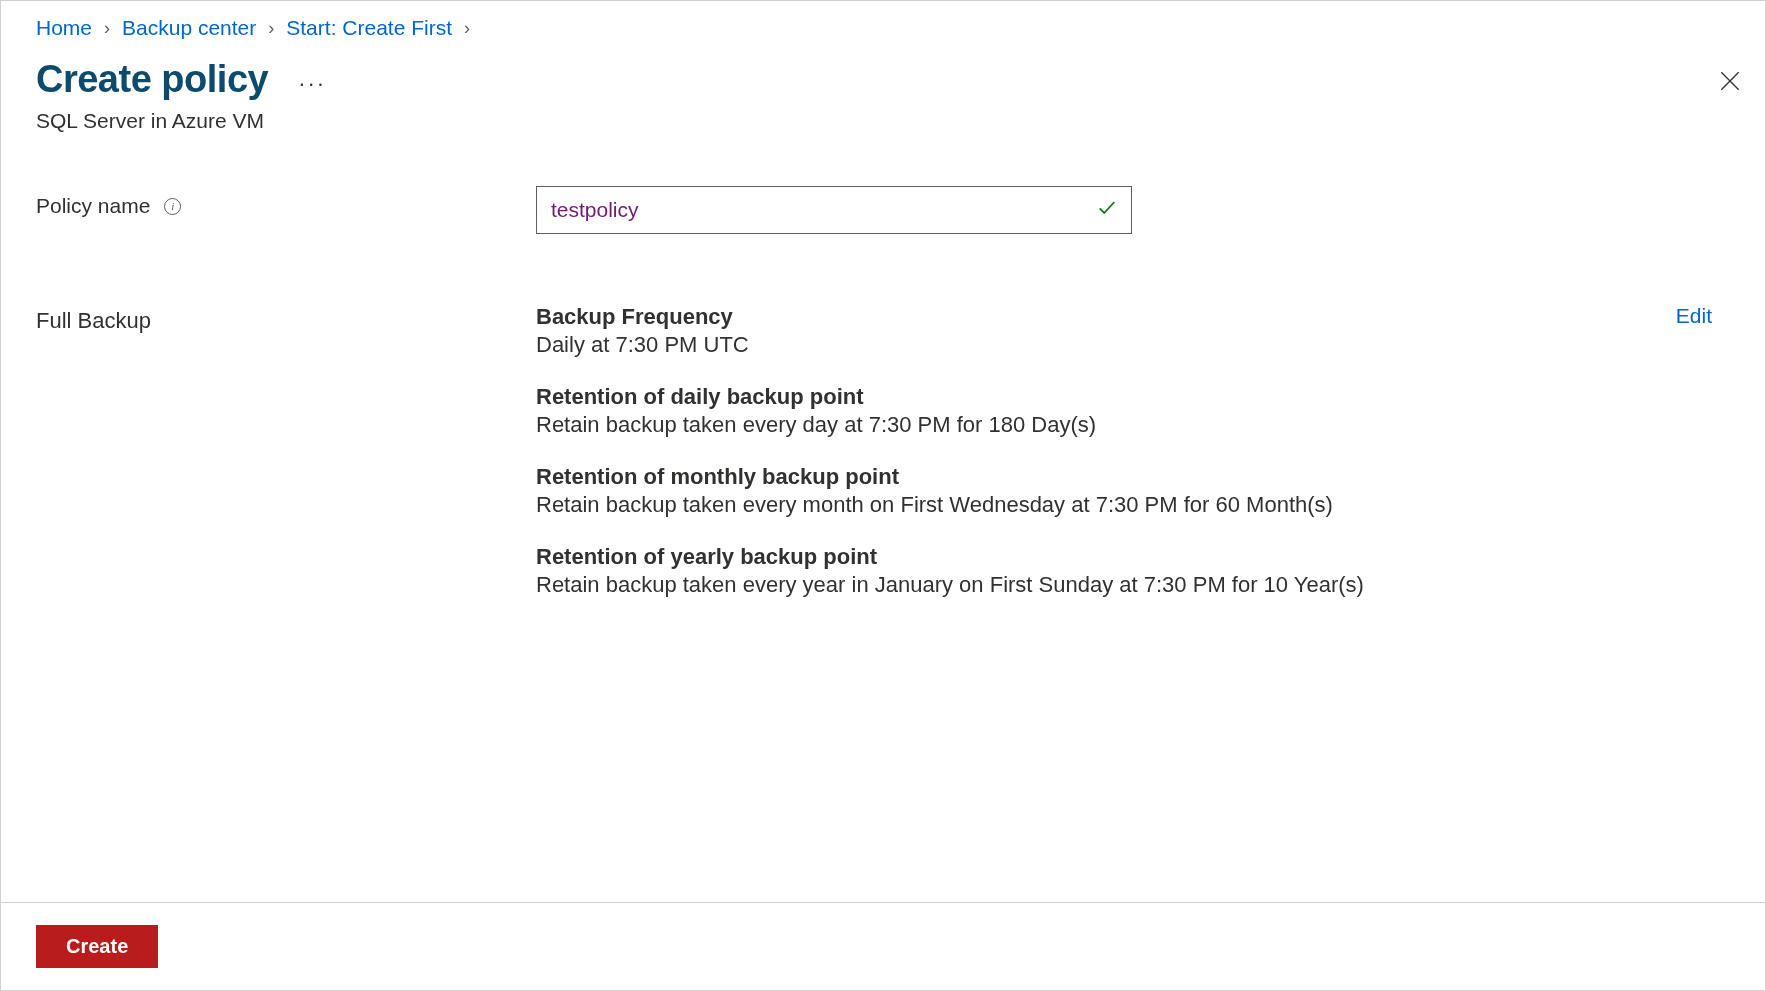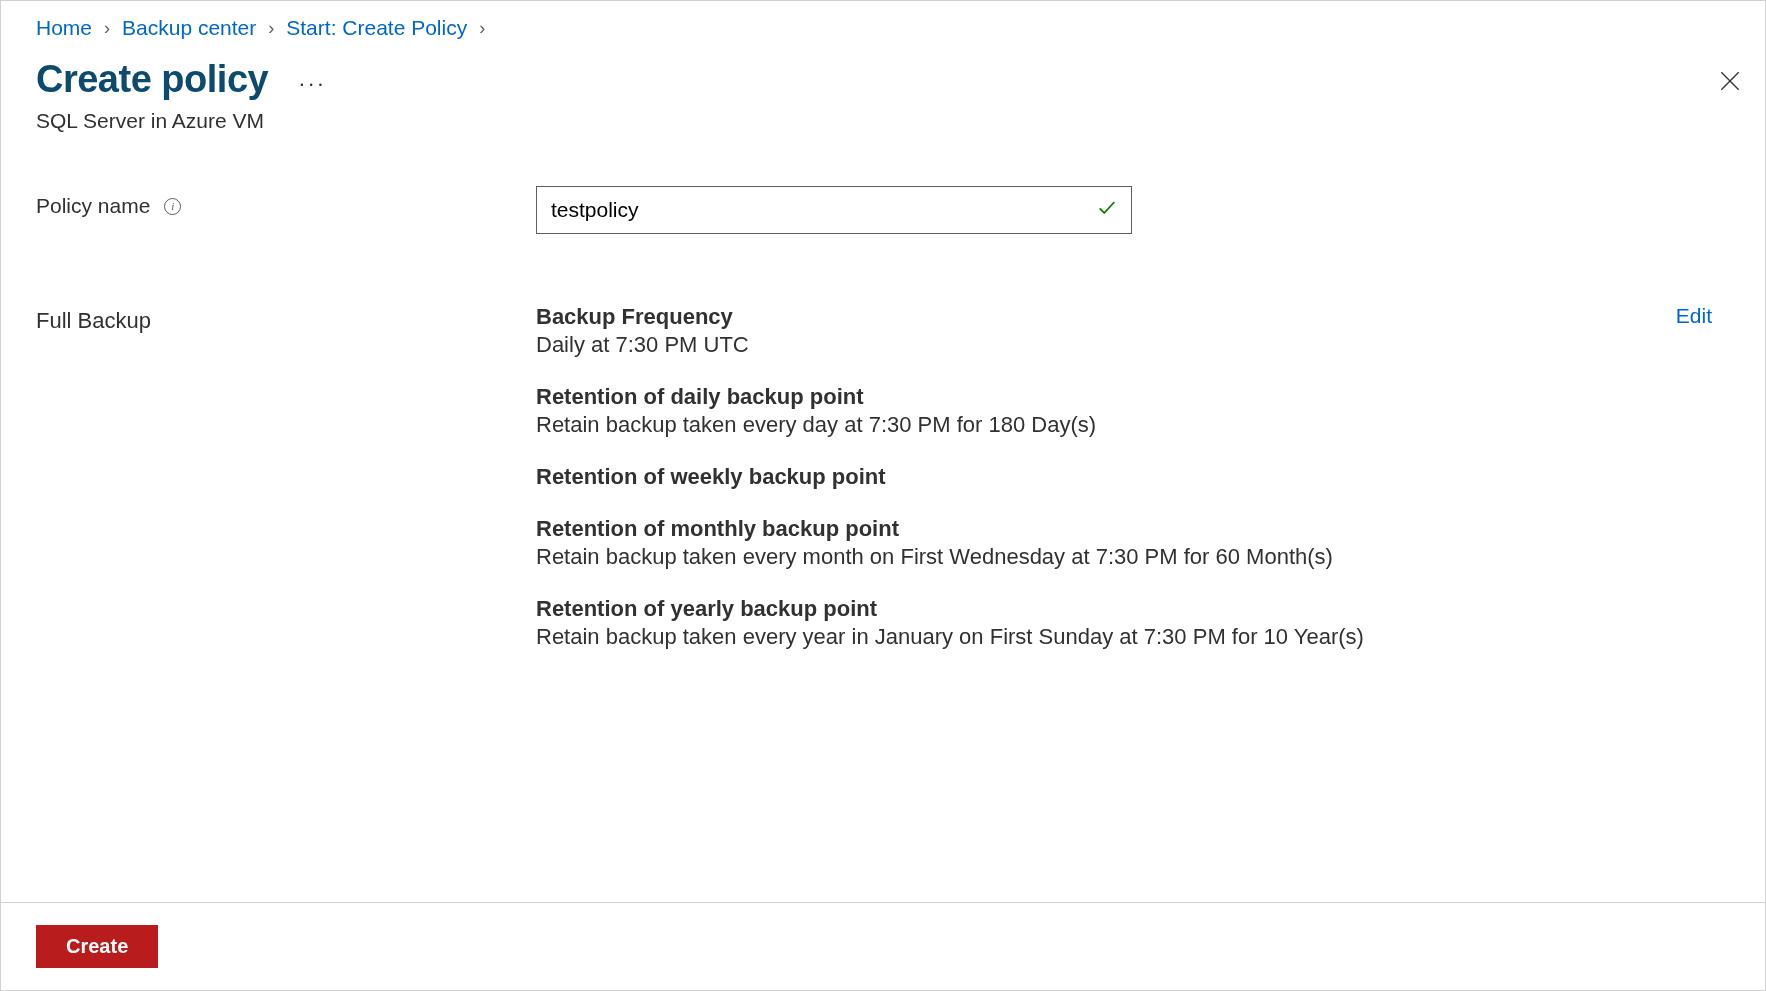--- a/index.html
+++ b/index.html
@@ -143,21 +143,21 @@
       position: relative;
       width: 596px;
     }
     .text-input {
       width: 100%;
       height: 48px;
       border: 1px solid #605e5c;
       padding: 0 46px 0 14px;
       font-size: 21px;
       font-family: inherit;
-      color: #000000;
+      color: #701a75;
       outline: none;
     }
     .valid-check {
       position: absolute;
       right: 14px;
       top: 50%;
       transform: translateY(-50%);
       color: #107c10;
       pointer-events: none;
     }
@@ -226,21 +226,21 @@
 <body>
 
 <div class="page">
   <div class="content-wrap">
 
     <div class="breadcrumb">
       <a>Home</a>
       <span class="sep">›</span>
       <a>Backup center</a>
       <span class="sep">›</span>
-      <a>Start: Create Policy</a>
+      <a>Start: Create First</a>
       <span class="sep">›</span>
     </div>
 
     <div class="header-row">
       <div class="title-block">
         <h1 class="page-title">Create policy</h1>
         <span class="more-dots">···</span>
       </div>
       <div class="close-btn">
         <svg viewBox="0 0 24 24" fill="none" stroke="#323130" stroke-width="1.2">
@@ -279,21 +279,20 @@
             </div>
             <span class="edit-link">Edit</span>
           </div>
 
           <div class="detail-group">
             <div class="detail-title">Retention of daily backup point</div>
             <div class="detail-text">Retain backup taken every day at 7:30 PM for 180 Day(s)</div>
           </div>
 
           <div class="detail-group">
-            <div class="detail-title">Retention of weekly backup point</div>
           </div>
 
           <div class="detail-group">
             <div class="detail-title">Retention of monthly backup point</div>
             <div class="detail-text">Retain backup taken every month on First Wednesday at 7:30 PM for 60 Month(s)</div>
           </div>
 
           <div class="detail-group">
             <div class="detail-title">Retention of yearly backup point</div>
             <div class="detail-text">Retain backup taken every year in January on First Sunday at 7:30 PM for 10 Year(s)</div>

